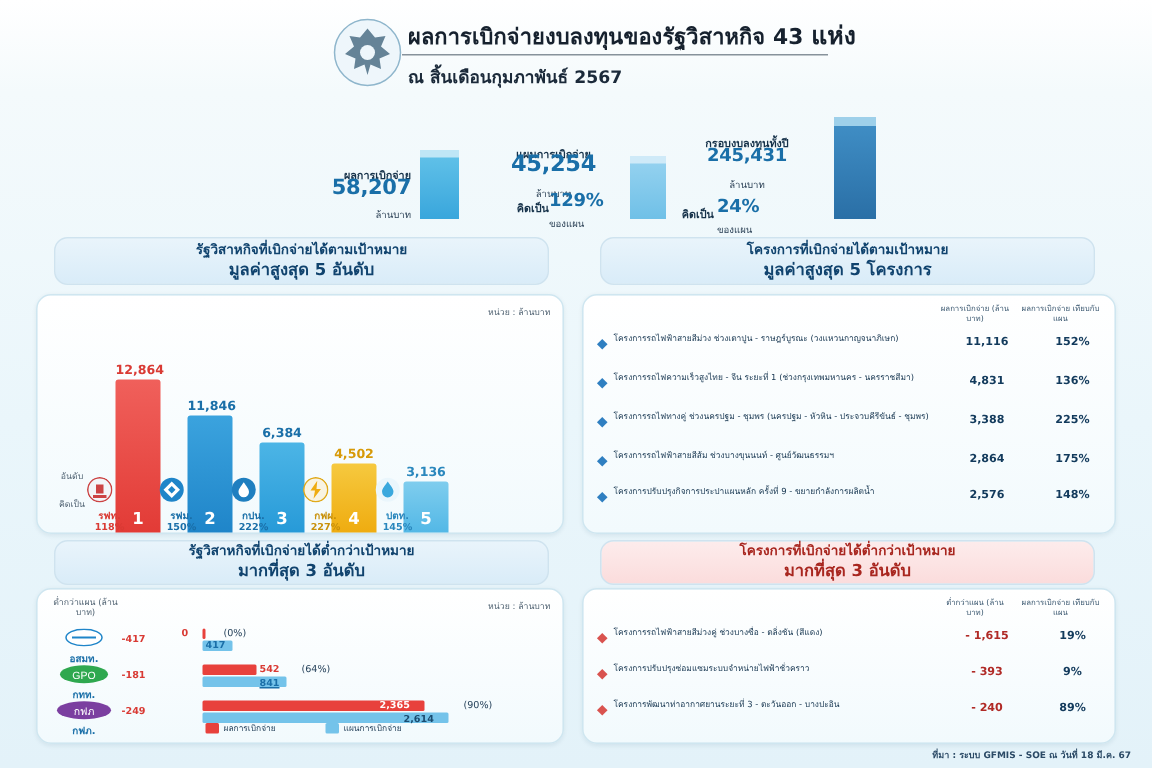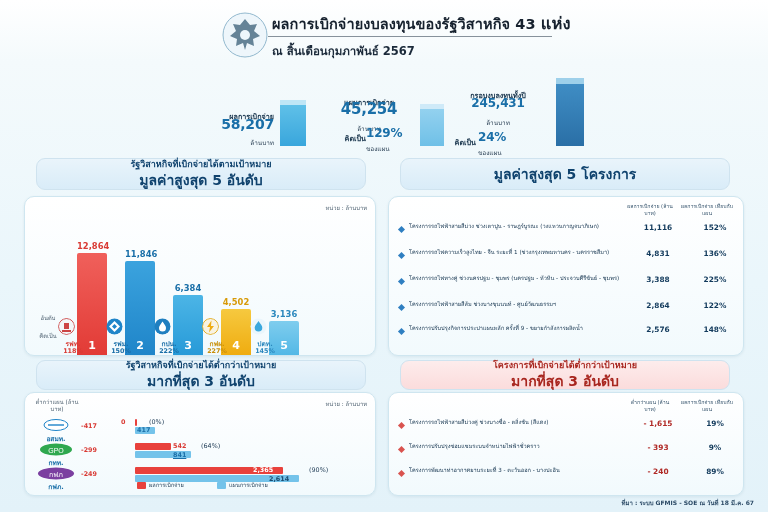--- a/index.html
+++ b/index.html
@@ -50,21 +50,21 @@
   
   .sec-head {
     position:absolute;
     border-radius:9px;
     border:1px solid #cfe3ef;
     text-align:center;
     display:flex; flex-direction:column; align-items:center; justify-content:center;
     line-height:1.35;
   }
   .sec-head .l1 { font-size:9px; font-weight:bold; }
-  .sec-head .l2 { font-size:14px; font-weight:bold; }
+  .sec-head .l2 { font-size:11px; font-weight:bold; }
   .sec-blue { background:linear-gradient(180deg,#e9f4fb,#d9ecf8); color:#10436e; }
   .sec-red  { background:linear-gradient(180deg,#fdecec,#fbdcdc); color:#a8261f; }
   
   #chartcard { left:24px; top:196px; width:352px; height:160px; }
   .cbar { position:absolute; bottom:0; border-radius:2px 2px 0 0; }
   .cbar .cap { position:absolute; left:0; right:0; top:-12px; text-align:center; font-size:8.4px; font-weight:bold; }
   .cbar .rank { position:absolute; left:0; right:0; bottom:3px; text-align:center; font-size:11px; font-weight:bold; color:#fff; }
   .orgname { position:absolute; text-align:center; font-size:6.6px; font-weight:bold; }
   .orgpct { position:absolute; text-align:center; font-size:6.4px; font-weight:bold; }
   .logo-circle { position:absolute; width:17px; height:17px; border-radius:50%; }
@@ -163,34 +163,35 @@
   <div class="bar3d" style="left:556px;top:78px;width:28px;height:68px;">
     <div class="top" style="top:0;background:#9ed0ea;"></div>
     <div class="front" style="height:62px;background:linear-gradient(180deg,#3f8dc4,#2a6fa6);"></div>
   </div>
 
   <div class="sec-head sec-blue" style="left:36px;top:158px;width:330px;height:32px;">
     <div class="l1">รัฐวิสาหกิจที่เบิกจ่ายได้ตามเป้าหมาย</div>
     <div class="l2">มูลค่าสูงสุด 5 อันดับ</div>
   </div>
   <div class="sec-head sec-blue" style="left:400px;top:158px;width:330px;height:32px;">
+    <div class="l1">โครงการที่เบิกจ่ายได้ตามเป้าหมาย</div>
     <div class="l2">มูลค่าสูงสุด 5 โครงการ</div>
   </div>
 
   <div id="chartcard" class="card">
     <div class="axis-note" style="right:8px;top:6px;">หน่วย : ล้านบาท</div>
     <div class="axis-note" style="left:6px;top:118px;width:34px;text-align:center;line-height:1.2;">อันดับ</div>
     <div class="axis-note" style="left:6px;top:134px;width:34px;text-align:center;">คิดเป็น</div>
 
     <div class="cbar" style="left:52px;width:30px;height:102px;background:linear-gradient(180deg,#f0605b,#e23b36);padding-left:28px;">
       <div class="cap" style="color:#d93a34;">12,864</div>
       <div class="rank">1</div>
     </div>
 
-    <div class="cbar" style="left:100px;width:30px;height:94px;background:linear-gradient(180deg,#3ba3de,#1f85c9);">
+    <div class="cbar" style="left:100px;width:30px;height:78px;background:linear-gradient(180deg,#3ba3de,#1f85c9);">
       <div class="cap" style="color:#1a6fa8;">11,846</div>
       <div class="rank">2</div>
     </div>
 
     <div class="cbar" style="left:148px;width:30px;height:60px;background:linear-gradient(180deg,#4cb5e6,#279ad8);">
       <div class="cap" style="color:#1a6fa8;">6,384</div>
       <div class="rank">3</div>
     </div>
 
     <div class="cbar" style="left:196px;width:30px;height:46px;background:linear-gradient(180deg,#f6c93f,#efac10);">
@@ -258,21 +259,21 @@
     <div class="proj-row" style="top:78px;height:26px;">
       <span class="bullet"></span>
       <span class="proj-txt">โครงการรถไฟทางคู่ ช่วงนครปฐม - ชุมพร (นครปฐม - หัวหิน - ประจวบคีรีขันธ์ - ชุมพร)</span>
       <span class="proj-val">3,388</span>
       <span class="proj-pct">225%</span>
     </div>
     <div class="proj-row" style="top:104px;height:24px;">
       <span class="bullet"></span>
       <span class="proj-txt">โครงการรถไฟฟ้าสายสีส้ม ช่วงบางขุนนนท์ - ศูนย์วัฒนธรรมฯ</span>
       <span class="proj-val">2,864</span>
-      <span class="proj-pct">122%</span>
+      <span class="proj-pct">175%</span>
     </div>
     <div class="proj-row" style="top:128px;height:24px;">
       <span class="bullet"></span>
       <span class="proj-txt">โครงการปรับปรุงกิจการประปาแผนหลัก ครั้งที่ 9 - ขยายกำลังการผลิตน้ำ</span>
       <span class="proj-val">2,576</span>
       <span class="proj-pct">148%</span>
     </div>
   </div>
 
   <div class="sec-head sec-blue" style="left:36px;top:360px;width:330px;height:30px;">
@@ -302,21 +303,21 @@
 
     <svg style="position:absolute;left:14px;top:50px;width:34px;height:13px;" viewBox="0 0 34 13">
         <ellipse cx="17" cy="6.5" rx="16" ry="6" fill="#2fa84f"></ellipse>
         <text x="17" y="9.5" font-size="7" fill="#fff" text-anchor="middle" font-family="Liberation Sans">GPO</text>
       </svg>
     <div class="lrow-name" style="left:12px;top:64px;width:38px;color:#1a6fa8;">กทท.</div>
     <div class="hbar" style="left:110px;top:50px;width:36px;background:#e8413c;"></div>
     <div class="hbar" style="left:110px;top:58px;width:56px;background:#74c3ea;"></div>
     <div class="hlab" style="left:148px;top:49px;color:#d93a34;">542</div>
     <div class="hlab" style="left:148px;top:58px;color:#1a6fa8;text-decoration:underline;">841</div>
-    <div class="hlab" style="left:56px;top:53px;color:#d93a34;">-299</div>
+    <div class="hlab" style="left:56px;top:53px;color:#d93a34;">-181</div>
     <div class="hlab" style="left:176px;top:49px;color:#25415a;font-weight:normal;">(64%)</div>
 
     <svg style="position:absolute;left:12px;top:74px;width:38px;height:13px;" viewBox="0 0 38 13">
         <ellipse cx="19" cy="6.5" rx="18" ry="6" fill="#7b3fa0"></ellipse>
         <text x="19" y="9.5" font-size="7" fill="#fff" text-anchor="middle" font-family="Liberation Sans">กฟภ</text>
       </svg>
     <div class="lrow-name" style="left:12px;top:88px;width:38px;color:#1a6fa8;">กฟภ.</div>
     <div class="hbar" style="left:110px;top:74px;width:148px;background:#e8413c;"></div>
     <div class="hbar" style="left:110px;top:82px;width:164px;background:#74c3ea;"></div>
     <div class="hlab" style="left:228px;top:73px;color:#fff;">2,365</div>

